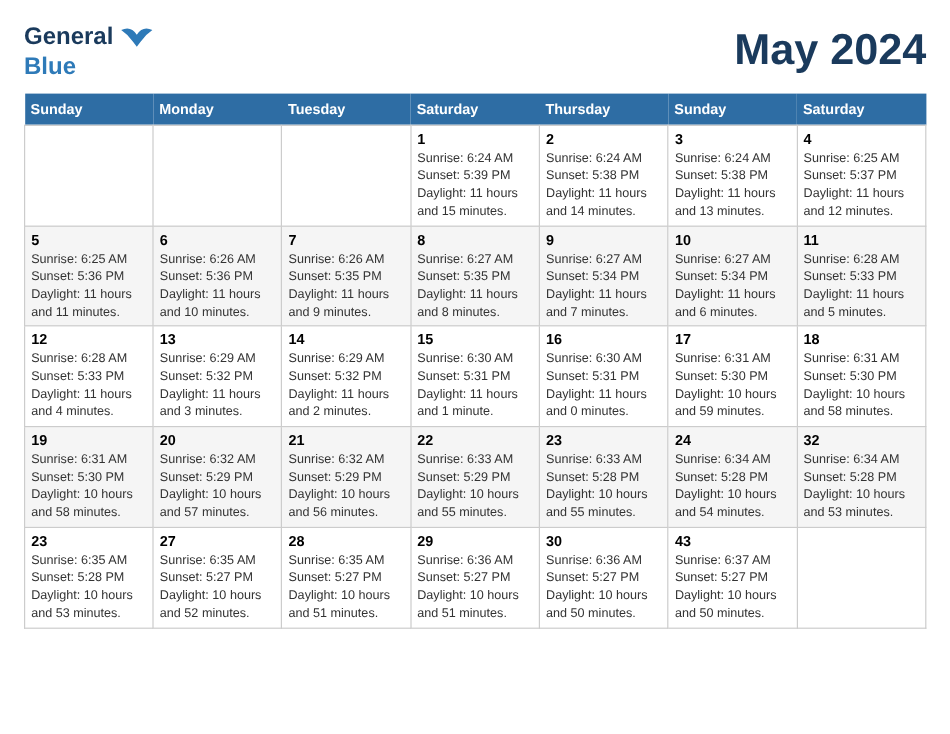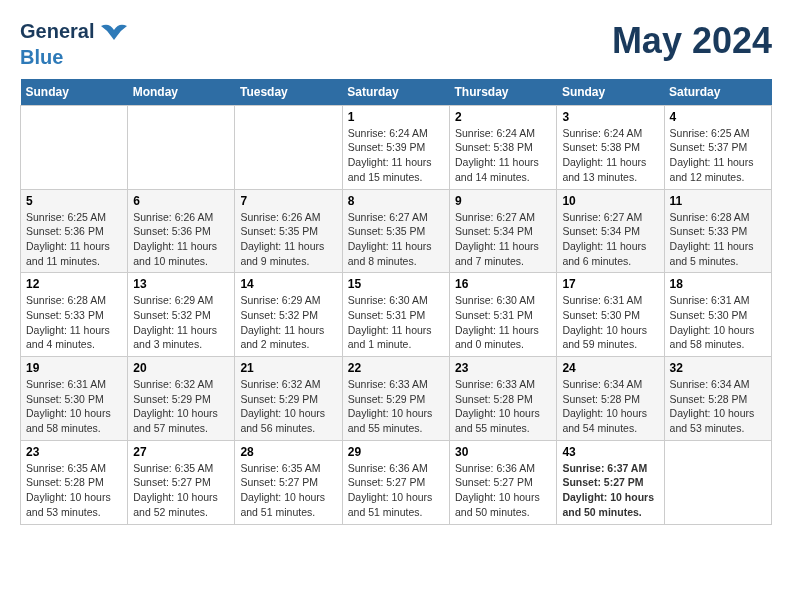--- a/index.html
+++ b/index.html
@@ -304,20 +304,20 @@
 Daylight: 10 hours and 51 minutes.</div>
         </td>
         <td>
           <div class="day-num">30</div>
           <div class="day-info" style="white-space: pre-line;">Sunrise: 6:36 AM
 Sunset: 5:27 PM
 Daylight: 10 hours and 50 minutes.</div>
         </td>
         <td>
           <div class="day-num">43</div>
-          <div class="day-info" style="white-space: pre-line; font-weight: bold;">Sunrise: 6:37 AM
+          <div class="day-info" style="white-space: pre-line;">Sunrise: 6:37 AM
 Sunset: 5:27 PM
 Daylight: 10 hours and 50 minutes.</div>
         </td>
         <td class="empty"></td>
       </tr>
     </tbody>
 </table>
 
 </body></html>

